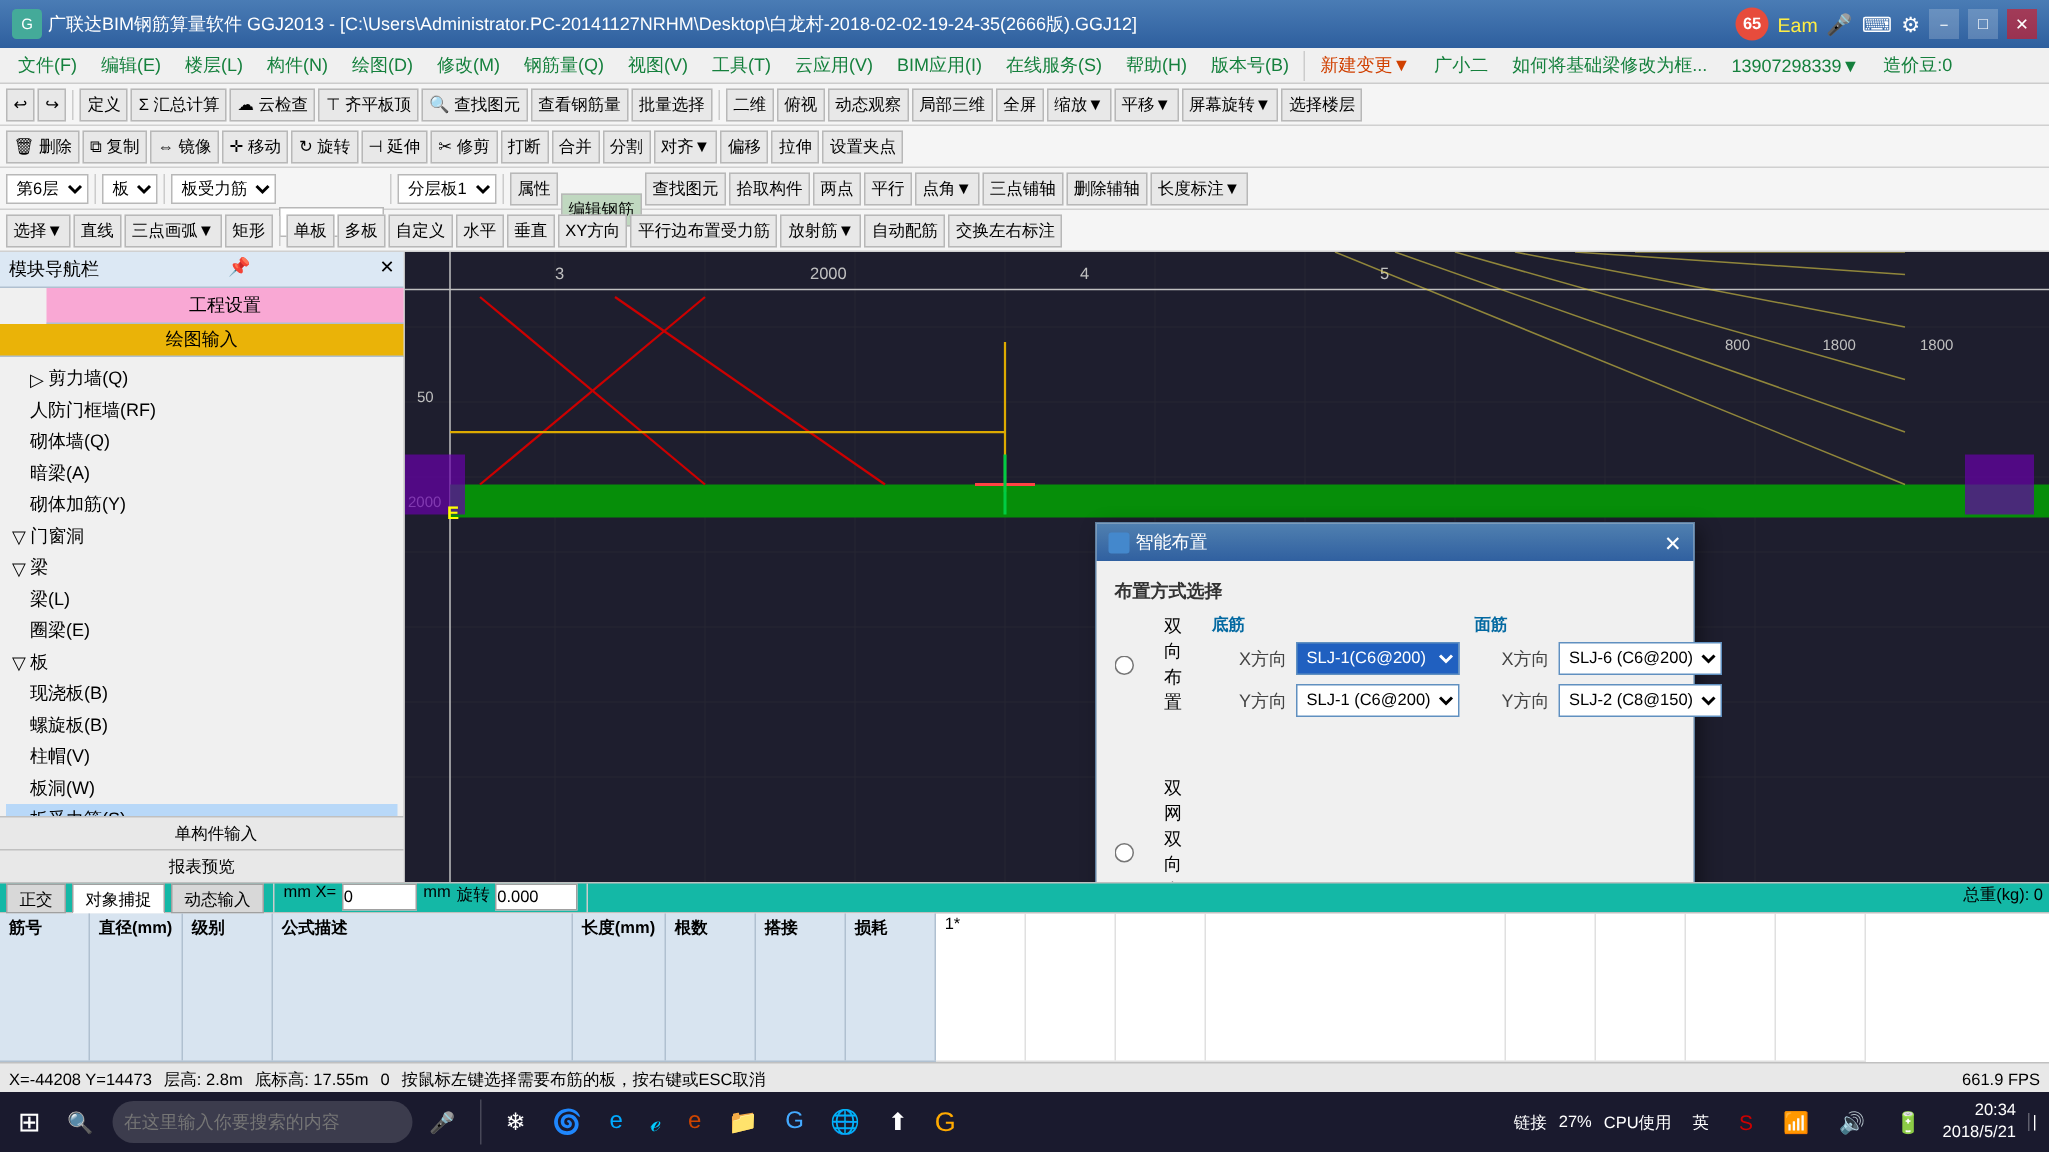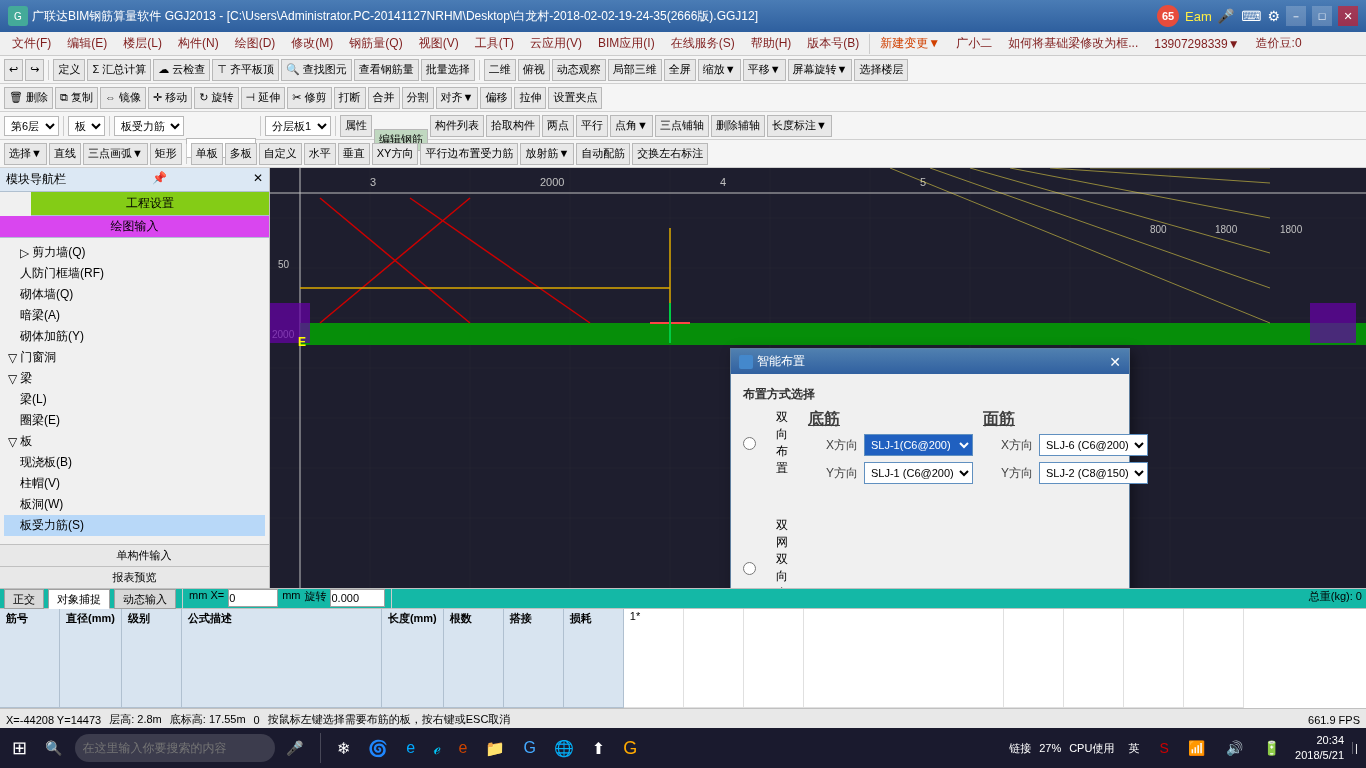--- a/index.html
+++ b/index.html
@@ -35,21 +35,21 @@
       background: #f0f0f0;
       border-bottom: 1px solid #ccc;
       display: flex;
       align-items: center;
       padding: 0 4px;
     }
     .menu-item {
       padding: 2px 8px;
       cursor: pointer;
       font-size: 12px;
-      color: #7f1d1d;
+      color: #15803d;
     }
 
     
     .toolbar-row {
       height: 28px;
       background: #f5f5f5;
       border-bottom: 1px solid #d0d0d0;
       display: flex;
       align-items: center;
       padding: 0 4px;
@@ -88,29 +88,29 @@
     #sidebar-header {
       background: #dce8f4;
       padding: 3px 6px;
       font-size: 12px;
       border-bottom: 1px solid #b0c0d0;
       display: flex;
       justify-content: space-between;
     }
     #sidebar-title {
       text-align: center;
-      background: #84cc16;
+      background: #f9a8d4;
       padding: 3px;
       font-size: 12px;
       border-bottom: 1px solid #b0c0d0;
       margin-left: 31px;
     }
     #sidebar-subtitle {
       text-align: center;
-      background: #d946ef;
+      background: #eab308;
       padding: 2px;
       font-size: 12px;
       border-bottom: 1px solid #b0c0d0;
     }
     #tree-area {
       flex: 1;
       overflow-y: auto;
       padding: 4px;
     }
     .tree-item {
@@ -252,25 +252,24 @@
       color: white;
     }
     .dialog-columns {
       display: flex;
       gap: 10px;
     }
     .dialog-col {
       flex: 1;
     }
     .col-header {
-      font-size: 16px;
-      color: #404040;
+      font-size: 11px;
+      color: #0369a1;
       margin-bottom: 4px;
       font-weight: bold;
-      text-decoration: underline;
     }
 
     
     #bottom-toolbar {
       height: 20px;
       background: #14b8a6;
       border-top: 1px solid #c0c0c0;
       display: flex;
       align-items: flex-start;
       padding: 0 4px;
@@ -397,21 +396,21 @@
   <select class="tb-select" style="width:70px;margin-top:44px;">
     <option>SLJ-6</option>
   </select>
   <div class="tb-sep"></div>
   <select class="tb-select">
     <option>分层板1</option>
   </select>
   <div class="tb-sep"></div>
   <button class="tb-btn">属性</button>
   <button class="tb-btn" style="background:#c0d8c0;margin-top:28px;">编辑钢筋</button>
-  <button class="tb-btn">构件列表</button>
+  <button class="tb-btn">查找图元</button>
   <button class="tb-btn">拾取构件</button>
   <button class="tb-btn">两点</button>
   <button class="tb-btn">平行</button>
   <button class="tb-btn">点角▼</button>
   <button class="tb-btn">三点铺轴</button>
   <button class="tb-btn">删除辅轴</button>
   <button class="tb-btn">长度标注▼</button>
 </div>
 
 <div class="toolbar-row">
@@ -473,20 +472,23 @@
       </div>
       <div class="tree-item" style="padding-left:16px;">
         <span>圈梁(E)</span>
       </div>
       <div class="tree-item">
         <span>▽</span>
         <span>板</span>
       </div>
       <div class="tree-item" style="padding-left:16px;">
         <span>现浇板(B)</span>
+      </div>
+      <div class="tree-item" style="padding-left:16px;">
+        <span>螺旋板(B)</span>
       </div>
       <div class="tree-item" style="padding-left:16px;">
         <span>柱帽(V)</span>
       </div>
       <div class="tree-item" style="padding-left:16px;">
         <span>板洞(W)</span>
       </div>
       <div class="tree-item selected" style="padding-left:16px;background:#b8d8f8;">
         <span>板受力筋(S)</span>
       </div>

